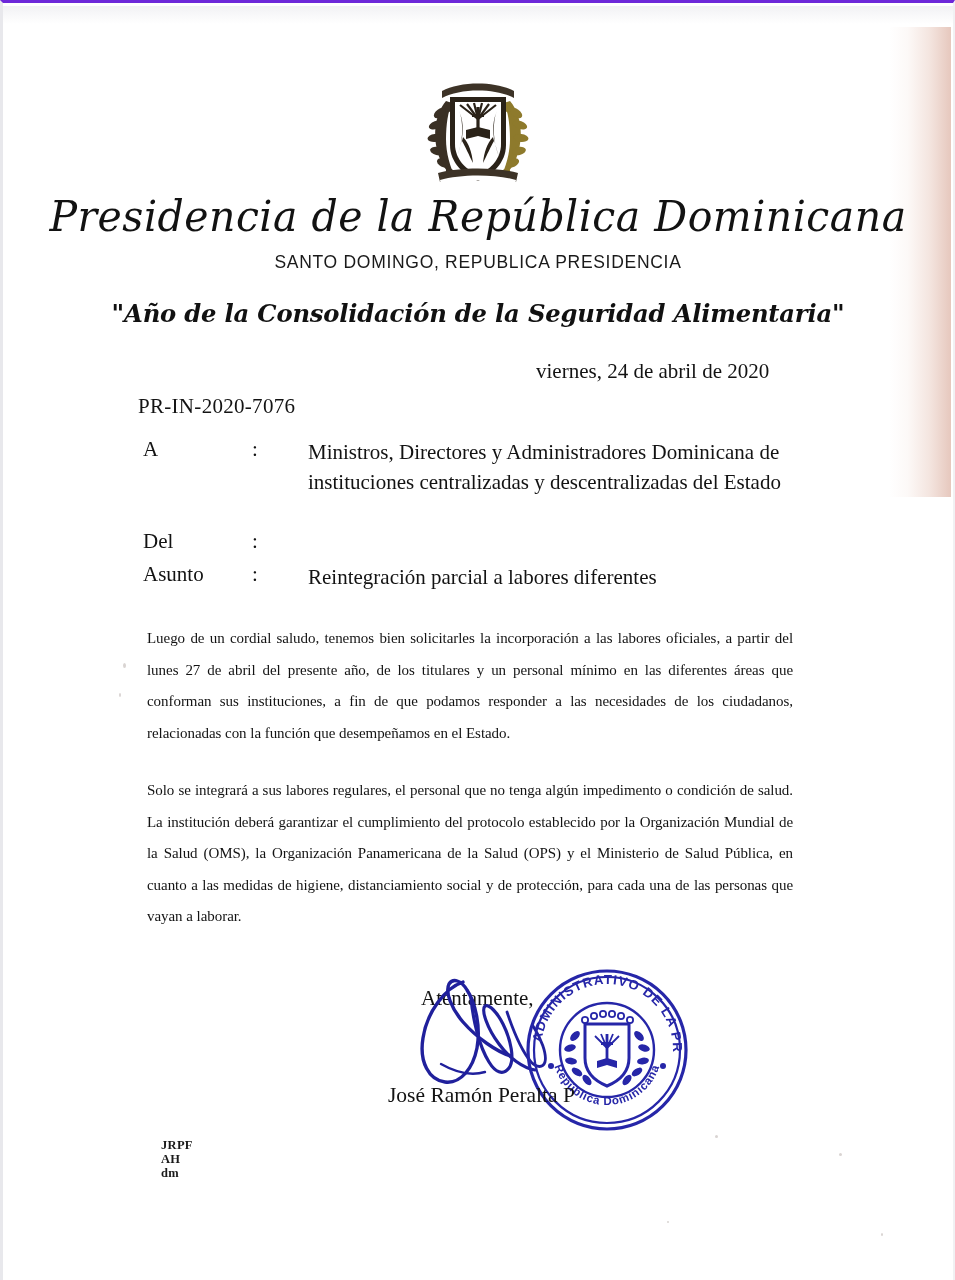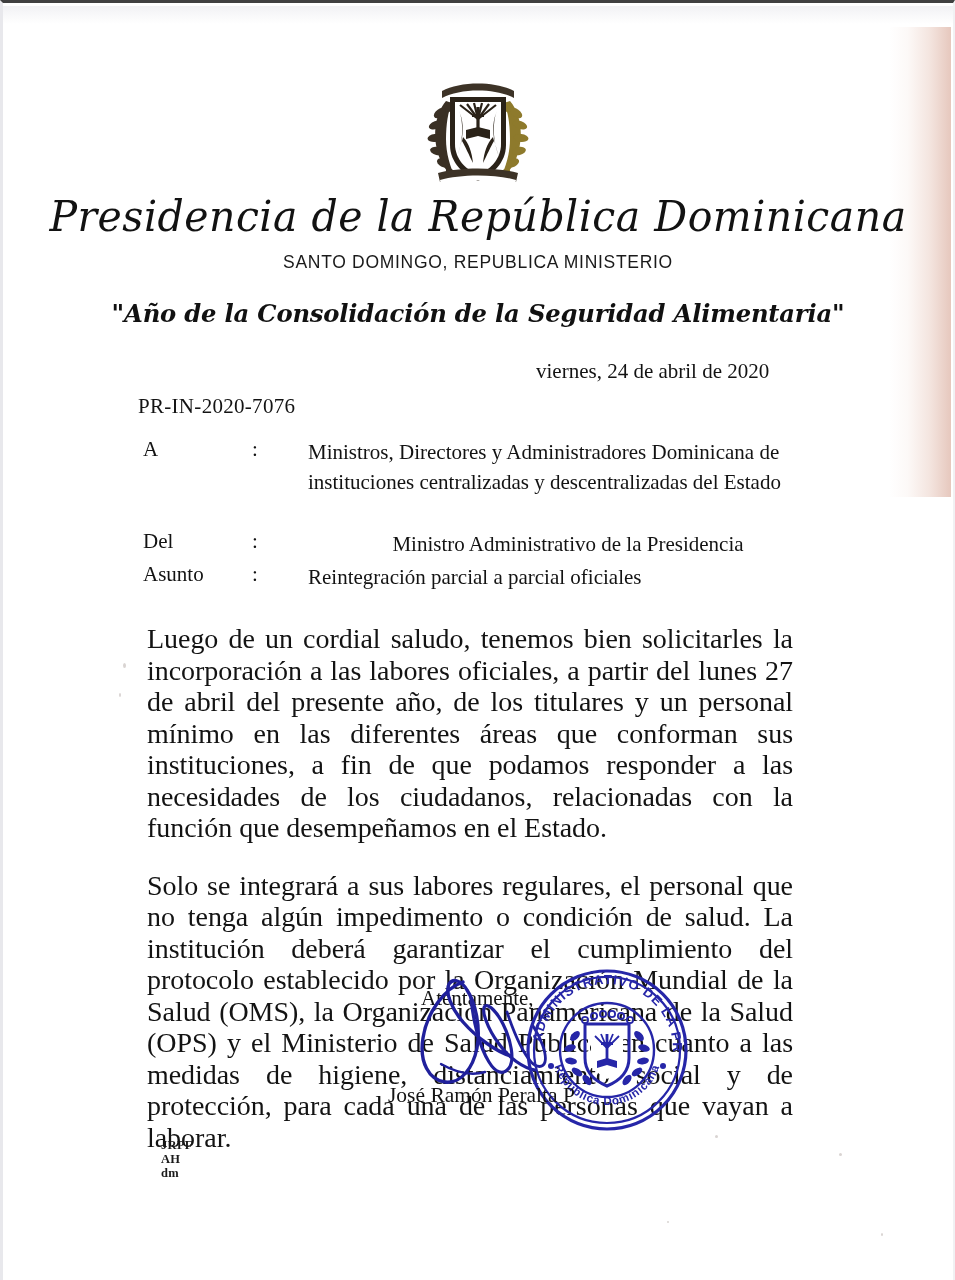--- a/index.html
+++ b/index.html
@@ -15,21 +15,21 @@
   }
 
   
   #scan-page {
     position: relative;
     width: 955px;
     height: 1280px;
     background: #ffffff;
     box-sizing: border-box;
     border-left: 3px solid #e8e8ec;
-    border-top: 3px solid #404040;
+    border-top: 3px solid #6d28d9;
     border-right: 2px solid #f1f1f3;
     overflow: hidden;
   }
   
   #scan-shadow-right {
     position: absolute;
     top: 24px;
     right: 2px;
     width: 62px;
     height: 470px;
@@ -159,21 +159,21 @@
   #memo-row-subject { height: 33px; }
 
   
   #body-copy {
     position: absolute;
     top: 620px;
     left: 144px;
     width: 646px;
   }
   .body-paragraph {
-    font-size: 28px;
+    font-size: 15px;
     line-height: 31.5px;
     color: #131313;
     text-align: justify;
     margin: 0 0 26px 0;
     letter-spacing: -0.05px;
   }
 
   
   #signature-block {
     position: absolute;
@@ -286,47 +286,46 @@
         <path d="M81 44 C77 52 76 64 79 76 C81 84 83 90 85 94 C80 84 77 70 78 58 C78.4 52 79.4 47 81 44 Z" fill="#2a2218"></path>
         <path d="M47 70 C53 76 56 86 57 96 C53 88 49 79 46 74 Z" fill="#2a2218"></path>
         <path d="M77 70 C71 76 68 86 67 96 C71 88 75 79 78 74 Z" fill="#2a2218"></path>
 
         <path d="M22 106 C42 100 82 100 102 106 L100 115 C80 109 44 109 24 115 Z" fill="#3d3327"></path>
         <path d="M24 113 C44 107 80 107 100 113 L99 118 C79 112 45 112 25 118 Z" fill="#ffffff"></path>
       </svg>
     </div>
 
     <div id="org-name">Presidencia de la República Dominicana</div>
-    <div id="org-city">SANTO DOMINGO, REPUBLICA MINISTERIO</div>
+    <div id="org-city">SANTO DOMINGO, REPUBLICA PRESIDENCIA</div>
     <div id="year-slogan">"Año de la Consolidación de la Seguridad Alimentaria"</div>
   </div>
 
   <div id="ref-date-row">
     <div id="doc-reference">PR-IN-2020-7076</div>
     <div id="doc-date">viernes, 24 de  abril de 2020</div>
   </div>
 
   <div id="memo-header">
 
     <div class="memo-row" id="memo-row-to">
       <span class="memo-label">A</span>
       <span class="memo-colon">:</span>
       <span class="memo-value">Ministros, Directores y Administradores Dominicana de instituciones centralizadas y descentralizadas del Estado</span>
     </div>
 
     <div class="memo-row" id="memo-row-from">
       <span class="memo-label">Del</span>
       <span class="memo-colon">:</span>
-      <span class="memo-value">Ministro Administrativo de la Presidencia</span>
     </div>
 
     <div class="memo-row" id="memo-row-subject">
       <span class="memo-label">Asunto</span>
       <span class="memo-colon">:</span>
-      <span class="memo-value">Reintegración parcial a parcial oficiales</span>
+      <span class="memo-value">Reintegración parcial a labores diferentes</span>
     </div>
   </div>
 
   <div id="body-copy">
     <p class="body-paragraph">Luego de un cordial saludo, tenemos bien solicitarles la incorporación a las labores oficiales, a partir del lunes 27 de abril del presente año, de los titulares y un personal mínimo en las diferentes áreas que conforman sus instituciones, a fin de que podamos responder a las necesidades de los ciudadanos, relacionadas con la función que desempeñamos en el Estado.</p>
     <p class="body-paragraph">Solo se integrará a sus labores regulares, el personal que no tenga algún impedimento o condición de salud. La institución deberá garantizar el cumplimiento del protocolo establecido por la Organización Mundial de la Salud (OMS), la Organización Panamericana de la Salud (OPS) y el Ministerio de Salud Pública, en cuanto a las medidas de higiene, distanciamiento social y de protección, para cada una de las personas que vayan a laborar.</p>
   </div>
 
   <div id="signature-block">
 

